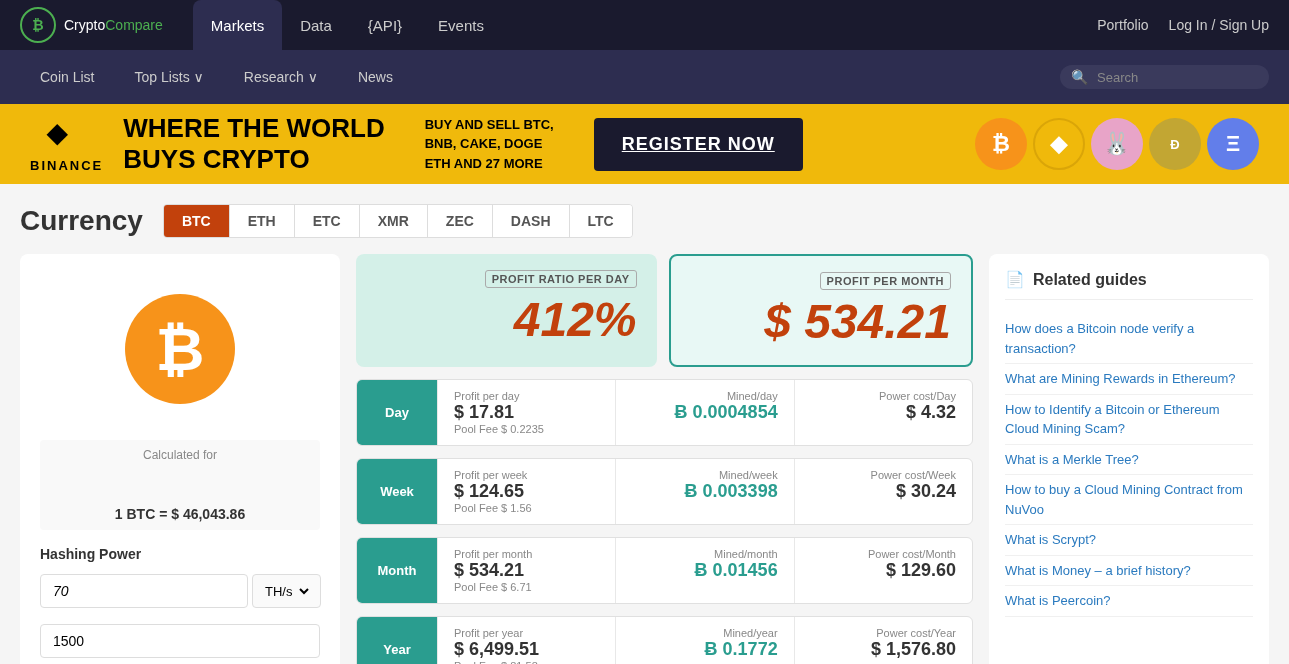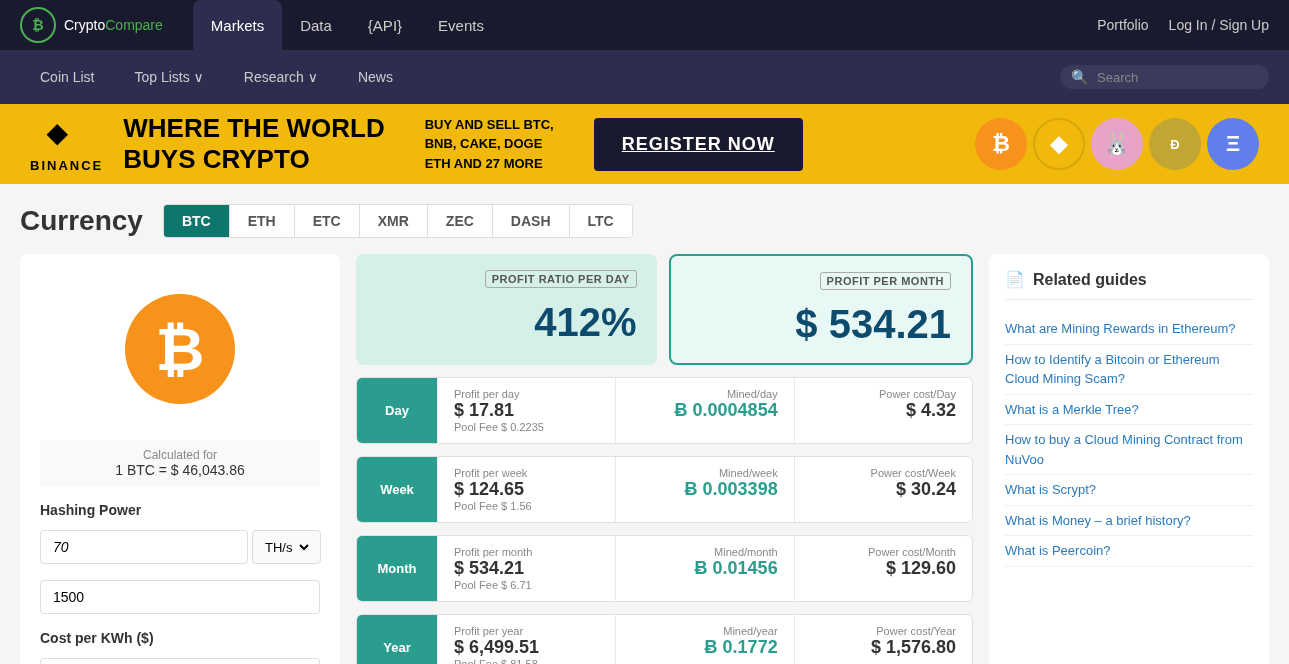--- a/index.html
+++ b/index.html
@@ -207,21 +207,21 @@
       padding: 8px 18px;
       cursor: pointer;
       font-size: 14px;
       font-weight: bold;
       border-right: 1px solid #ddd;
       background: #fff;
       color: #555;
     }
     .currency-tab:last-child { border-right: none; }
     .currency-tab.active {
-      background: #0f766e;
+      background: #c2410c;
       color: #fff;
     }
 
     
     .calc-main {
       display: grid;
       grid-template-columns: 320px 1fr 280px;
       gap: 16px;
     }
 
@@ -250,21 +250,21 @@
       color: #fff;
       font-weight: bold;
     }
     .calc-for {
       text-align: center;
       background: #f9f9f9;
       border-radius: 4px;
       padding: 8px;
     }
     .calc-for-label { font-size: 12px; color: #888; }
-    .calc-for-value { font-size: 14px; color: #333; font-weight: normal; }
+    .calc-for-value { font-size: 14px; color: #333; font-weight: bold; margin-top: 44px; }
 
     .input-group { display: flex; flex-direction: column; gap: 12px; }
     .input-label { font-size: 14px; font-weight: bold; color: #333; }
     .input-row {
       display: flex;
       gap: 4px;
     }
     .calc-input {
       flex: 1;
       padding: 8px 12px;
@@ -327,26 +327,27 @@
     .profit-card-label {
       font-size: 11px;
       font-weight: bold;
       color: #555;
       text-transform: uppercase;
       letter-spacing: 0.5px;
       border: 1px solid #aaa;
       border-radius: 3px;
       display: inline-block;
       padding: 2px 6px;
-      margin-bottom: 12px;
+      margin-bottom: 4px;
     }
     .profit-card-value {
-      font-size: 40px;
-      font-weight: bold;
-      color: #0c4a6e;
+      font-size: 48px;
+      font-weight: bold;
+      color: #c2410c;
+      font-style: italic;
     }
 
     
     .period-row {
       display: grid;
       grid-template-columns: 80px 1fr 1fr 1fr;
       background: #fff;
       border-radius: 6px;
       overflow: hidden;
       border: 1px solid #e0e0e0;
@@ -578,20 +579,21 @@
           <div class="period-cell-value">$ 1,576.80</div>
         </div>
       </div>
     </div>
 
     <div class="related-guides">
       <div class="related-header">
         <span>📄</span>
         <span>Related guides</span>
       </div>
+      <a href="#" class="guide-link">How does a Bitcoin node verify a transaction?</a>
       <a href="#" class="guide-link">What are Mining Rewards in Ethereum?</a>
       <a href="#" class="guide-link">How to Identify a Bitcoin or Ethereum Cloud Mining Scam?</a>
       <a href="#" class="guide-link">What is a Merkle Tree?</a>
       <a href="#" class="guide-link">How to buy a Cloud Mining Contract from NuVoo</a>
       <a href="#" class="guide-link">What is Scrypt?</a>
       <a href="#" class="guide-link">What is Money – a brief history?</a>
       <a href="#" class="guide-link">What is Peercoin?</a>
     </div>
   </div>
 </div>

